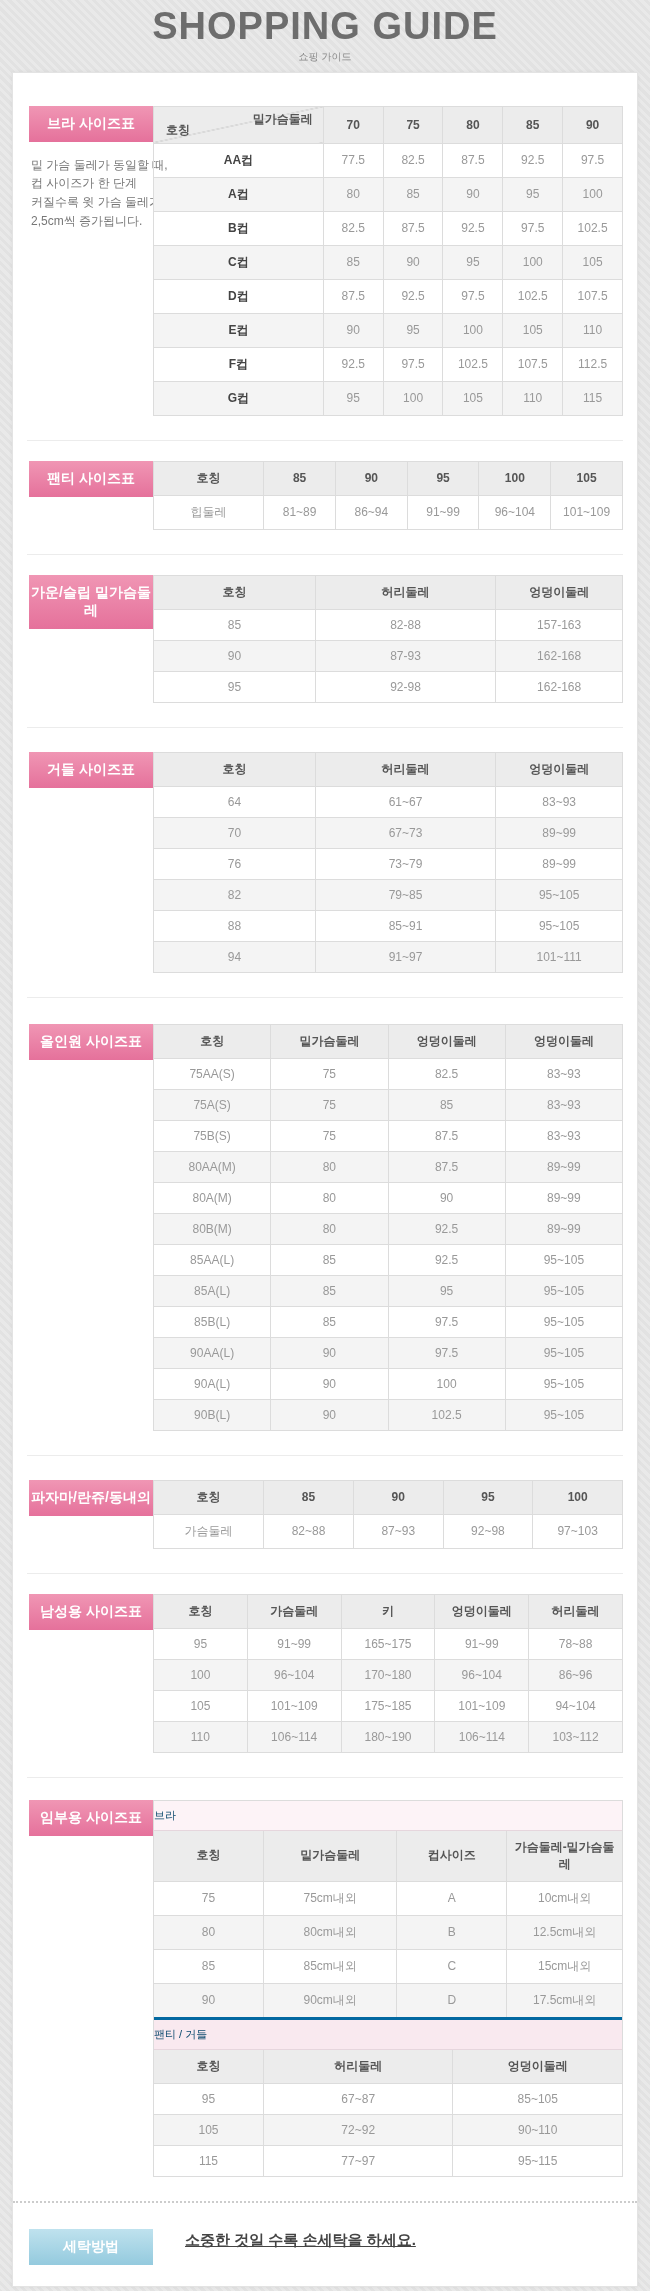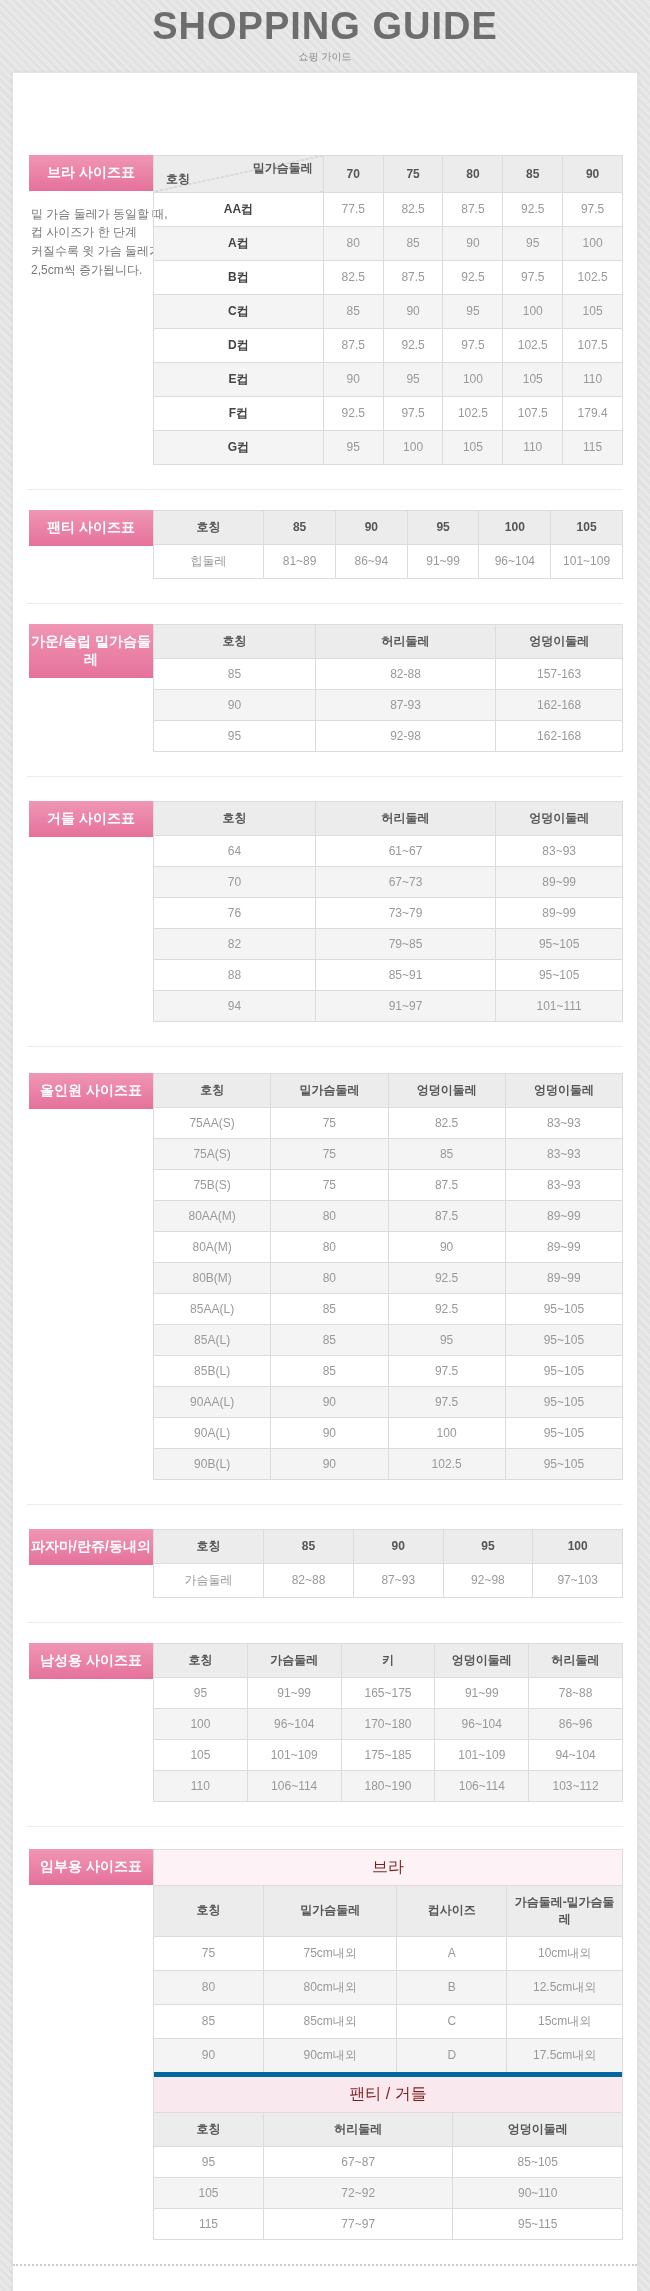--- a/index.html
+++ b/index.html
@@ -62,24 +62,24 @@
   
   th.diag{
     position:relative; height:36px; padding:0 !important;
     background:linear-gradient(to bottom right,#ececec 49.3%,#c4c4c4 49.8%,#c4c4c4 50.2%,#ececec 50.7%) !important;
   }
   th.diag .diag-top{ position:absolute; top:4px; right:10px; font-weight:bold; color:#555; }
   th.diag .diag-bot{ position:absolute; bottom:4px; left:12px; font-weight:bold; color:#555; }
   
   .mat-box{ border:1px solid #dcdcdc; }
   .mat-sub{
-    text-align:center; font-size:16px; padding:7px 0;
-    color:#7f1d1d; background:#fdf3f7; border-bottom:1px solid #e6d6dd;
-  }
-  .mat-sub.second{ background:#f9e9ef; border-top:5px solid #0369a1; }
+    text-align:left; font-size:11px; padding:7px 0;
+    color:#0c4a6e; background:#fdf3f7; border-bottom:1px solid #e6d6dd;
+  }
+  .mat-sub.second{ background:#f9e9ef; border-top:3px solid #0369a1; }
   .mat-box table.tbl{ border-style:hidden; }
   .mat-box table.tbl th, .mat-box table.tbl td{ border:1px solid #dcdcdc; }
   
   .wash{ display:flex; padding:26px 14px 20px 16px; }
   .wash-label{
     display:block; text-align:center;
     background:linear-gradient(#bfe2ee,#94cade);
     color:#fff; font-weight:bold; font-size:14px;
     padding:9px 2px;
   }
@@ -93,21 +93,21 @@
 
 <div class="page">
 
   <header class="top">
     <h1 class="top-title">SHOPPING GUIDE</h1>
     <div class="top-sub">쇼핑 가이드</div>
   </header>
 
   <div class="card">
 
-    <section class="sec" style="padding-top:82px;">
+    <section class="sec" style="padding-top:33px;">
       <div class="sec-left">
         <span class="sec-label">브라 사이즈표</span>
         <div class="sec-note">
           <div>밑 가슴 둘레가 동일할 때,</div>
           <div>컵 사이즈가 한 단계</div>
           <div>커질수록 윗 가슴 둘레가</div>
           <div>2,5cm씩 증가됩니다.</div>
         </div>
       </div>
       <div class="sec-right">
@@ -173,21 +173,21 @@
                 <td>100</td>
                 <td>105</td>
                 <td>110</td>
               </tr>
               <tr>
                 <td>F컵</td>
                 <td>92.5</td>
                 <td>97.5</td>
                 <td>102.5</td>
                 <td>107.5</td>
-                <td>179.4</td>
+                <td>112.5</td>
               </tr>
               <tr>
                 <td>G컵</td>
                 <td>95</td>
                 <td>100</td>
                 <td>105</td>
                 <td>110</td>
                 <td>115</td>
               </tr>
             </tbody>

